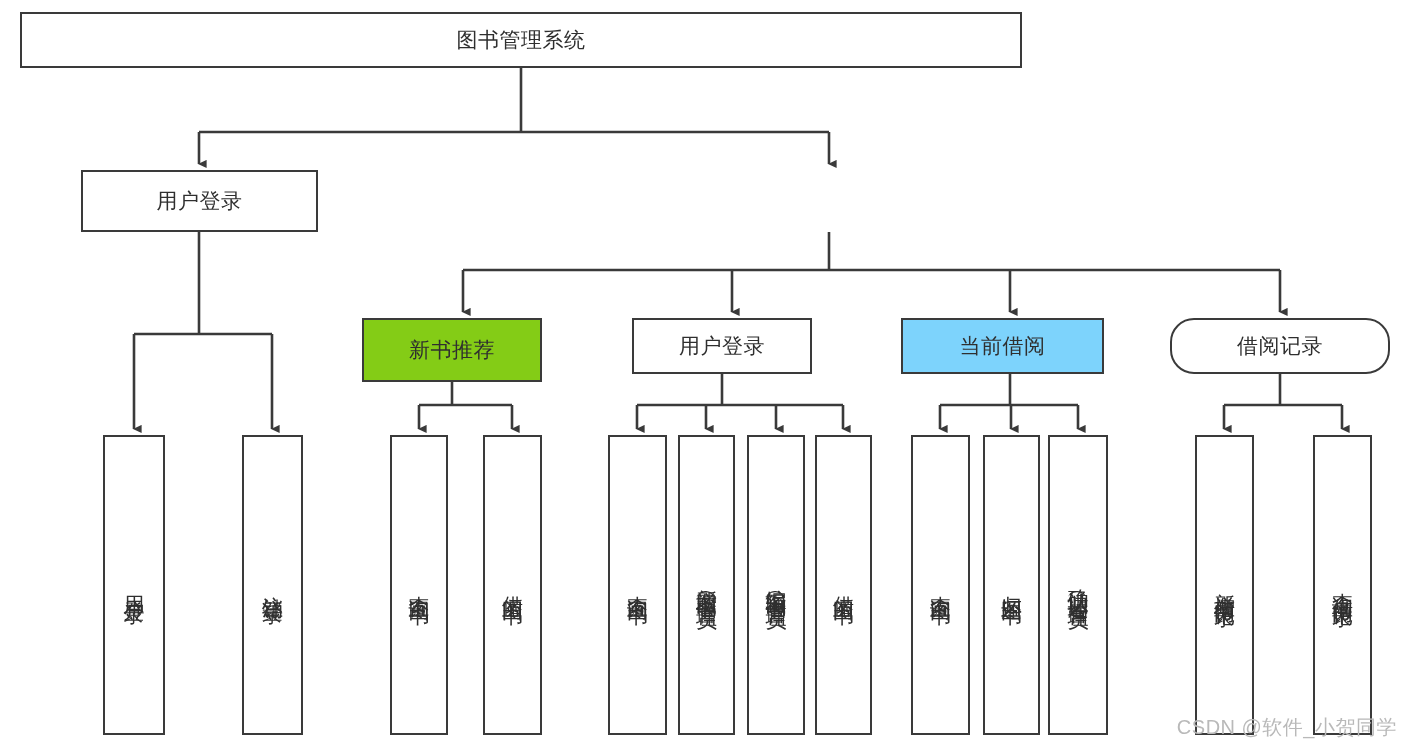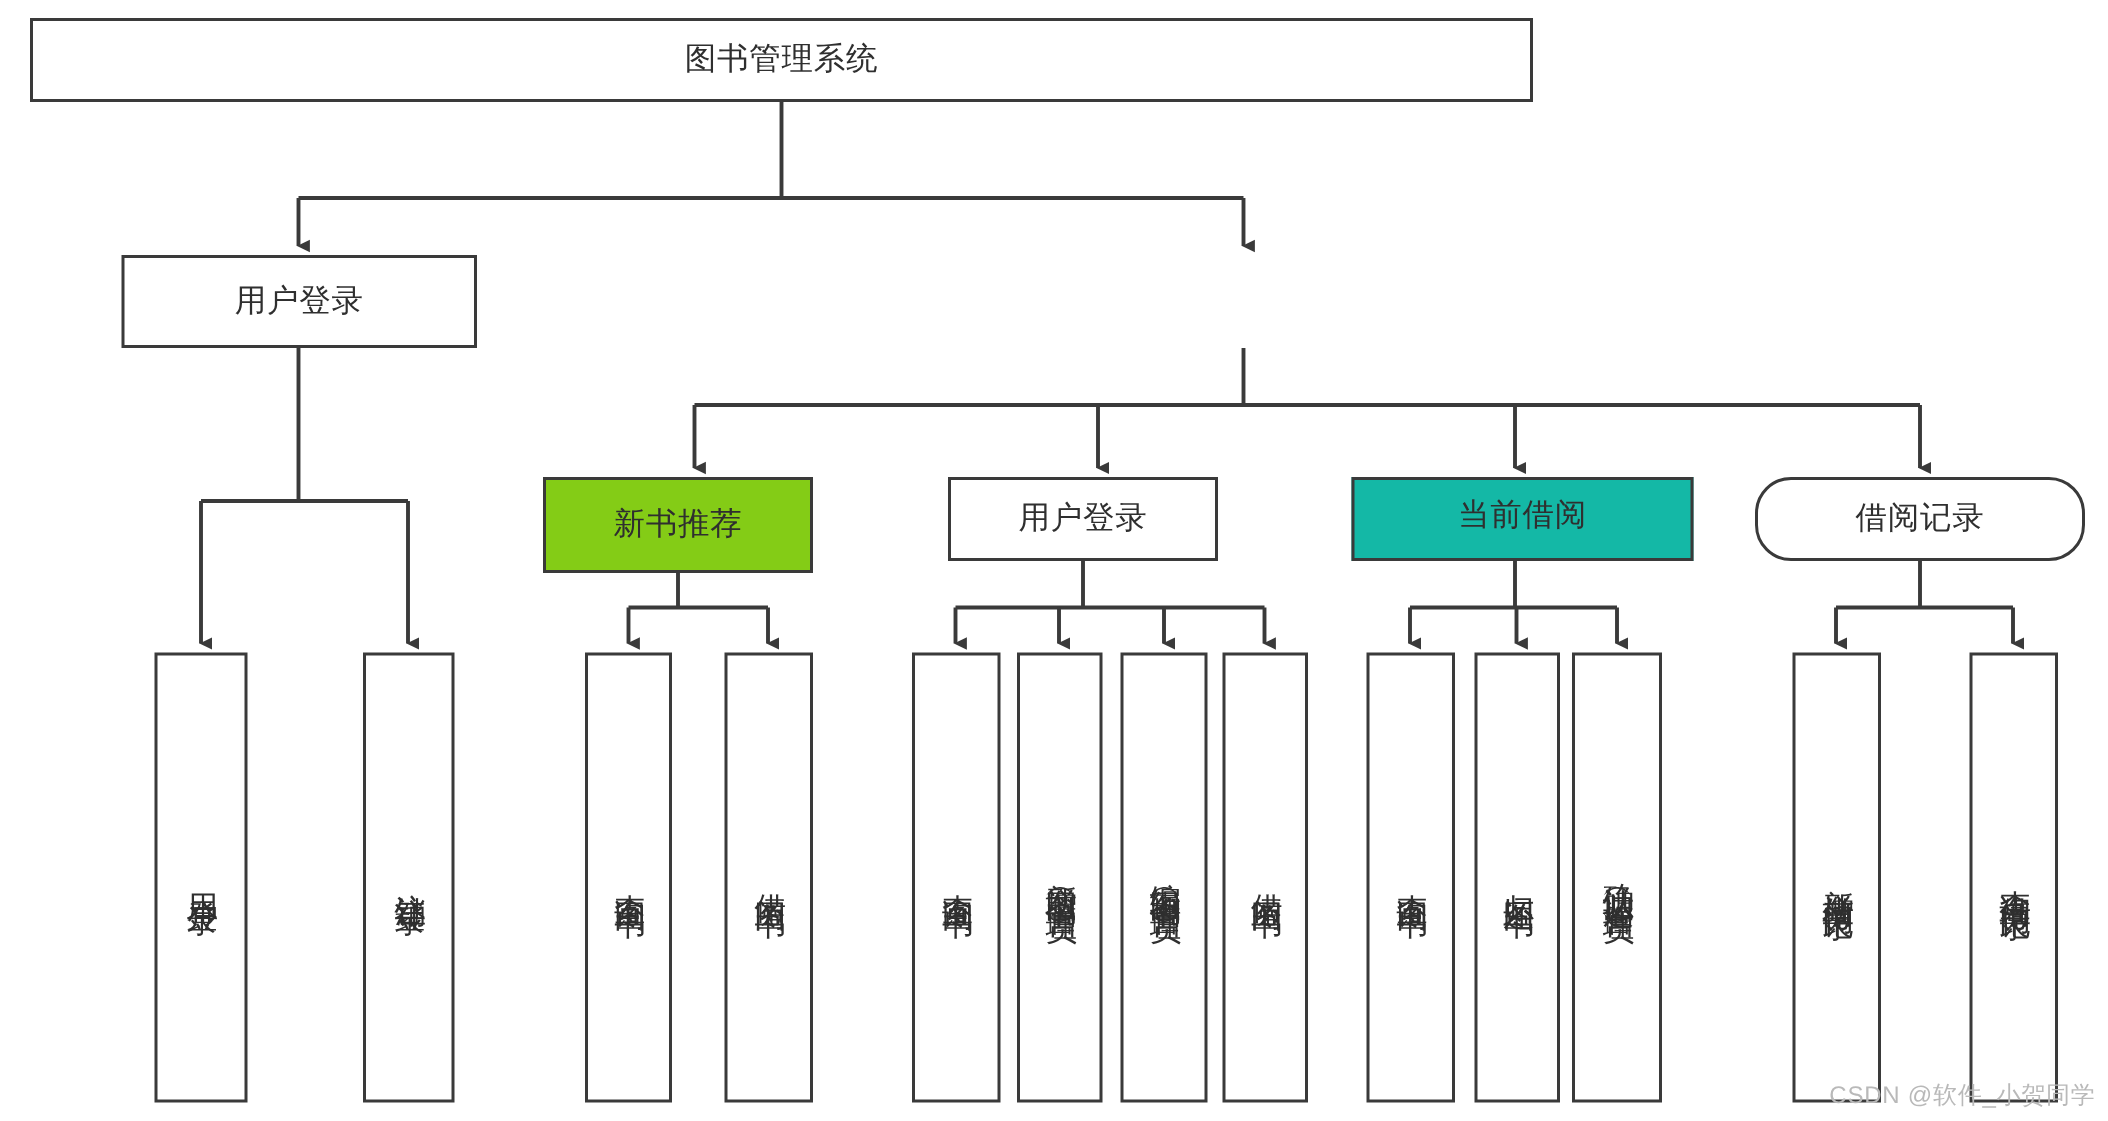--- a/index.html
+++ b/index.html
@@ -56,21 +56,21 @@
     display: block;
   }
   .node-label {
     display: block;
     white-space: pre;
   }
   .watermark {
     position: absolute;
     right: 8px;
     bottom: 6px;
-    font-size: 16px;
+    font-size: 20px;
     color: #b9b9b9;
     letter-spacing: 0.5px;
     white-space: nowrap;
     user-select: none;
   }
 </style>
 </head>
 <body>
 
 <div id="diagram-root" style="background: rgb(255, 255, 255);">
@@ -148,21 +148,21 @@
   <div class="node horizontal" id="node-l1-0" style="left: 81px; top: 170px; width: 237px; height: 62px; border-color: rgb(58, 58, 58); color: rgb(47, 47, 47); background: rgb(255, 255, 255);">
     <span class="node-label">用户登录</span>
   </div>
 
   <div class="node horizontal" id="node-l2-0" style="left: 362px; top: 318px; width: 180px; height: 64px; border-color: rgb(58, 58, 58); color: rgb(47, 47, 47); background: #84cc16; text-align: center;">
     <span class="node-label">新书推荐</span>
   </div>
   <div class="node horizontal" id="node-l2-1" style="left: 632px; top: 318px; width: 180px; height: 56px; border-color: rgb(58, 58, 58); color: rgb(47, 47, 47); background: rgb(255, 255, 255);">
     <span class="node-label">用户登录</span>
   </div>
-  <div class="node horizontal" id="node-l2-2" style="left: 901px; top: 318px; width: 228px; height: 56px; border-color: rgb(58, 58, 58); color: rgb(47, 47, 47); background: #14b8a6; font-family: Liberation Mono, monospace;">
+  <div class="node horizontal" id="node-l2-2" style="left: 901px; top: 318px; width: 203px; height: 56px; border-color: rgb(58, 58, 58); color: rgb(47, 47, 47); background: #7dd3fc;">
     <span class="node-label">当前借阅</span>
   </div>
   <div class="node horizontal" id="node-l2-3" style="left: 1170px; top: 318px; width: 220px; height: 56px; border-color: rgb(58, 58, 58); color: rgb(47, 47, 47); background: rgb(255, 255, 255); border-radius: 24px;">
     <span class="node-label">借阅记录</span>
   </div>
 
   <div class="node vertical" id="node-leaf-0" style="left: 103px; top: 435px; width: 62px; height: 300px; border-color: rgb(58, 58, 58); color: rgb(47, 47, 47); background: rgb(255, 255, 255);">
     <span class="node-label">用户登录</span>
   </div>
   <div class="node vertical" id="node-leaf-1" style="left: 242px; top: 435px; width: 61px; height: 300px; border-color: rgb(58, 58, 58); color: rgb(47, 47, 47); background: rgb(255, 255, 255);">

